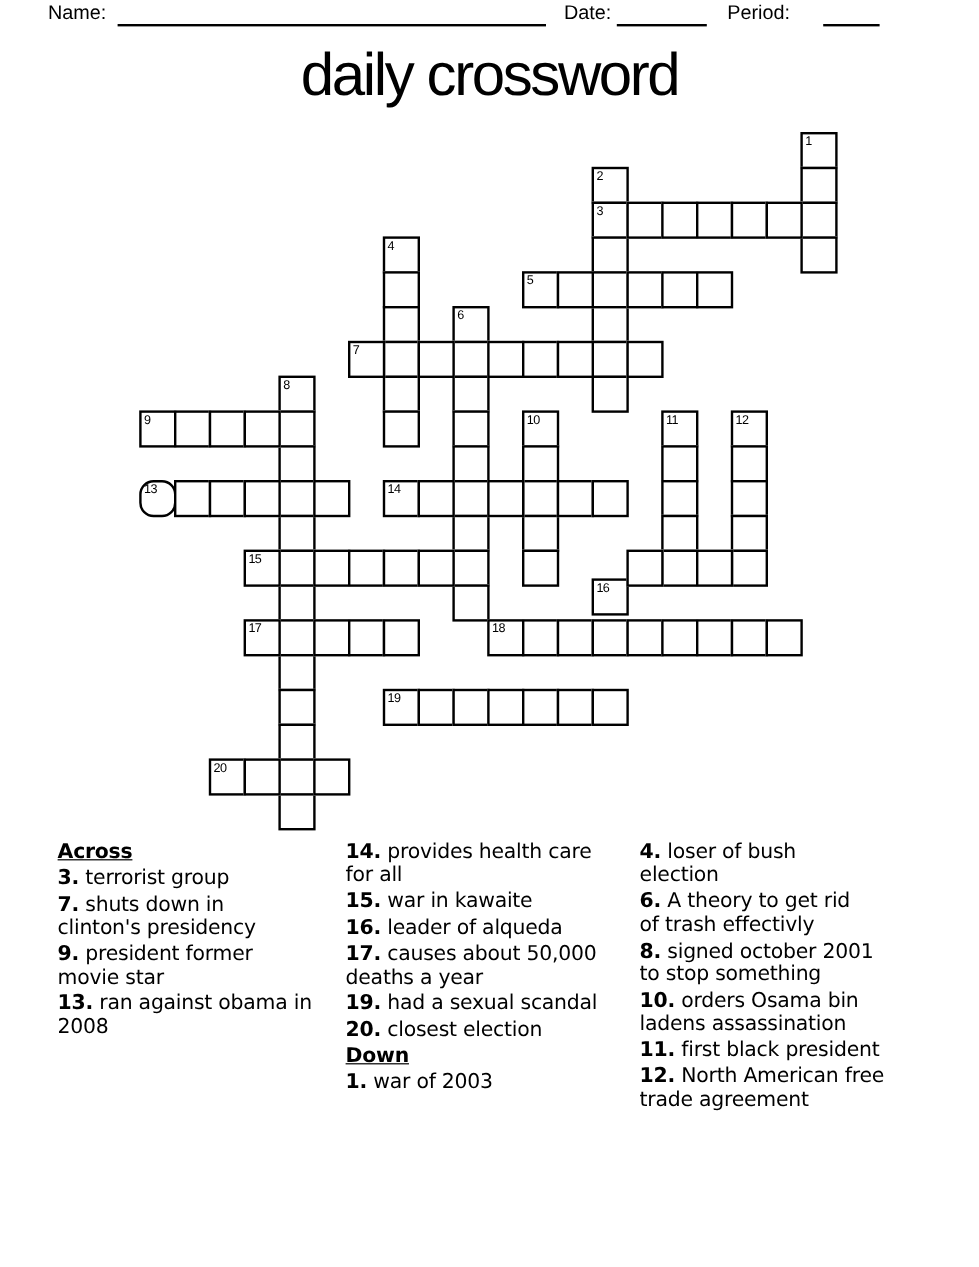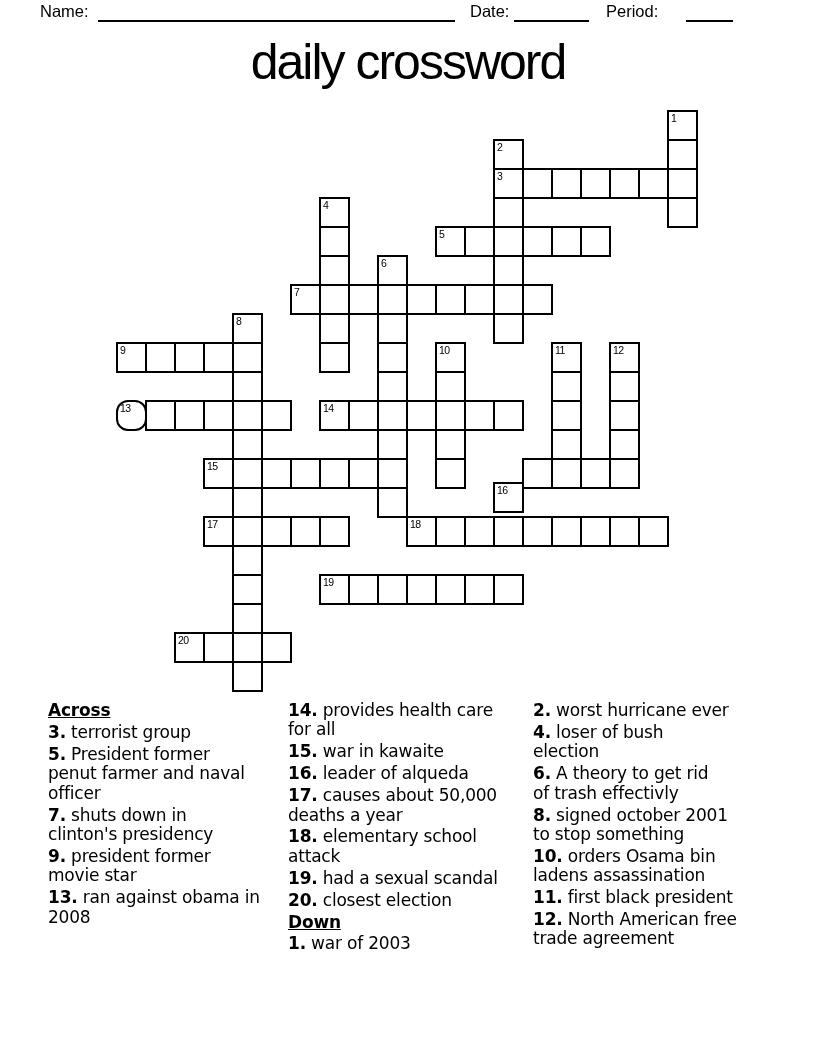--- a/index.html
+++ b/index.html
@@ -223,46 +223,40 @@
       <div class="cell" style="left: 58px; top: 522px;">
         <span class="cellnum">20</span>
       </div>
       <div class="cell" style="left: 87px; top: 522px;"></div>
       <div class="cell" style="left: 145px; top: 522px;"></div>
     </div>
 
   <div class="clue-col" id="clue-col-1">
       <div class="clue-heading">Across</div>
       <div class="clue"><span class="cnum">3.</span> <span class="ctext">terrorist group</span></div>
-      <div class="clue"><span class="cnum">5.</span> <span class="ctext">President former
-penut farmer and naval
-officer</span></div>
       <div class="clue"><span class="cnum">7.</span> <span class="ctext">shuts down in
 clinton's presidency</span></div>
       <div class="clue"><span class="cnum">9.</span> <span class="ctext">president former
 movie star</span></div>
       <div class="clue"><span class="cnum">13.</span> <span class="ctext">ran against obama in
 2008</span></div>
     </div>
   <div class="clue-col" id="clue-col-2">
       <div class="clue"><span class="cnum">14.</span> <span class="ctext">provides health care
 for all</span></div>
       <div class="clue"><span class="cnum">15.</span> <span class="ctext">war in kawaite</span></div>
       <div class="clue"><span class="cnum">16.</span> <span class="ctext">leader of alqueda</span></div>
       <div class="clue"><span class="cnum">17.</span> <span class="ctext">causes about 50,000
 deaths a year</span></div>
-      <div class="clue"><span class="cnum">18.</span> <span class="ctext">elementary school
-attack</span></div>
       <div class="clue"><span class="cnum">19.</span> <span class="ctext">had a sexual scandal</span></div>
       <div class="clue"><span class="cnum">20.</span> <span class="ctext">closest election</span></div>
       <div class="clue-heading">Down</div>
       <div class="clue"><span class="cnum">1.</span> <span class="ctext">war of 2003</span></div>
     </div>
   <div class="clue-col" id="clue-col-3">
-      <div class="clue"><span class="cnum">2.</span> <span class="ctext">worst hurricane ever</span></div>
       <div class="clue"><span class="cnum">4.</span> <span class="ctext">loser of bush
 election</span></div>
       <div class="clue"><span class="cnum">6.</span> <span class="ctext">A theory to get rid
 of trash effectivly</span></div>
       <div class="clue"><span class="cnum">8.</span> <span class="ctext">signed october 2001
 to stop something</span></div>
       <div class="clue"><span class="cnum">10.</span> <span class="ctext">orders Osama bin
 ladens assassination</span></div>
       <div class="clue"><span class="cnum">11.</span> <span class="ctext">first black president</span></div>
       <div class="clue"><span class="cnum">12.</span> <span class="ctext">North American free

